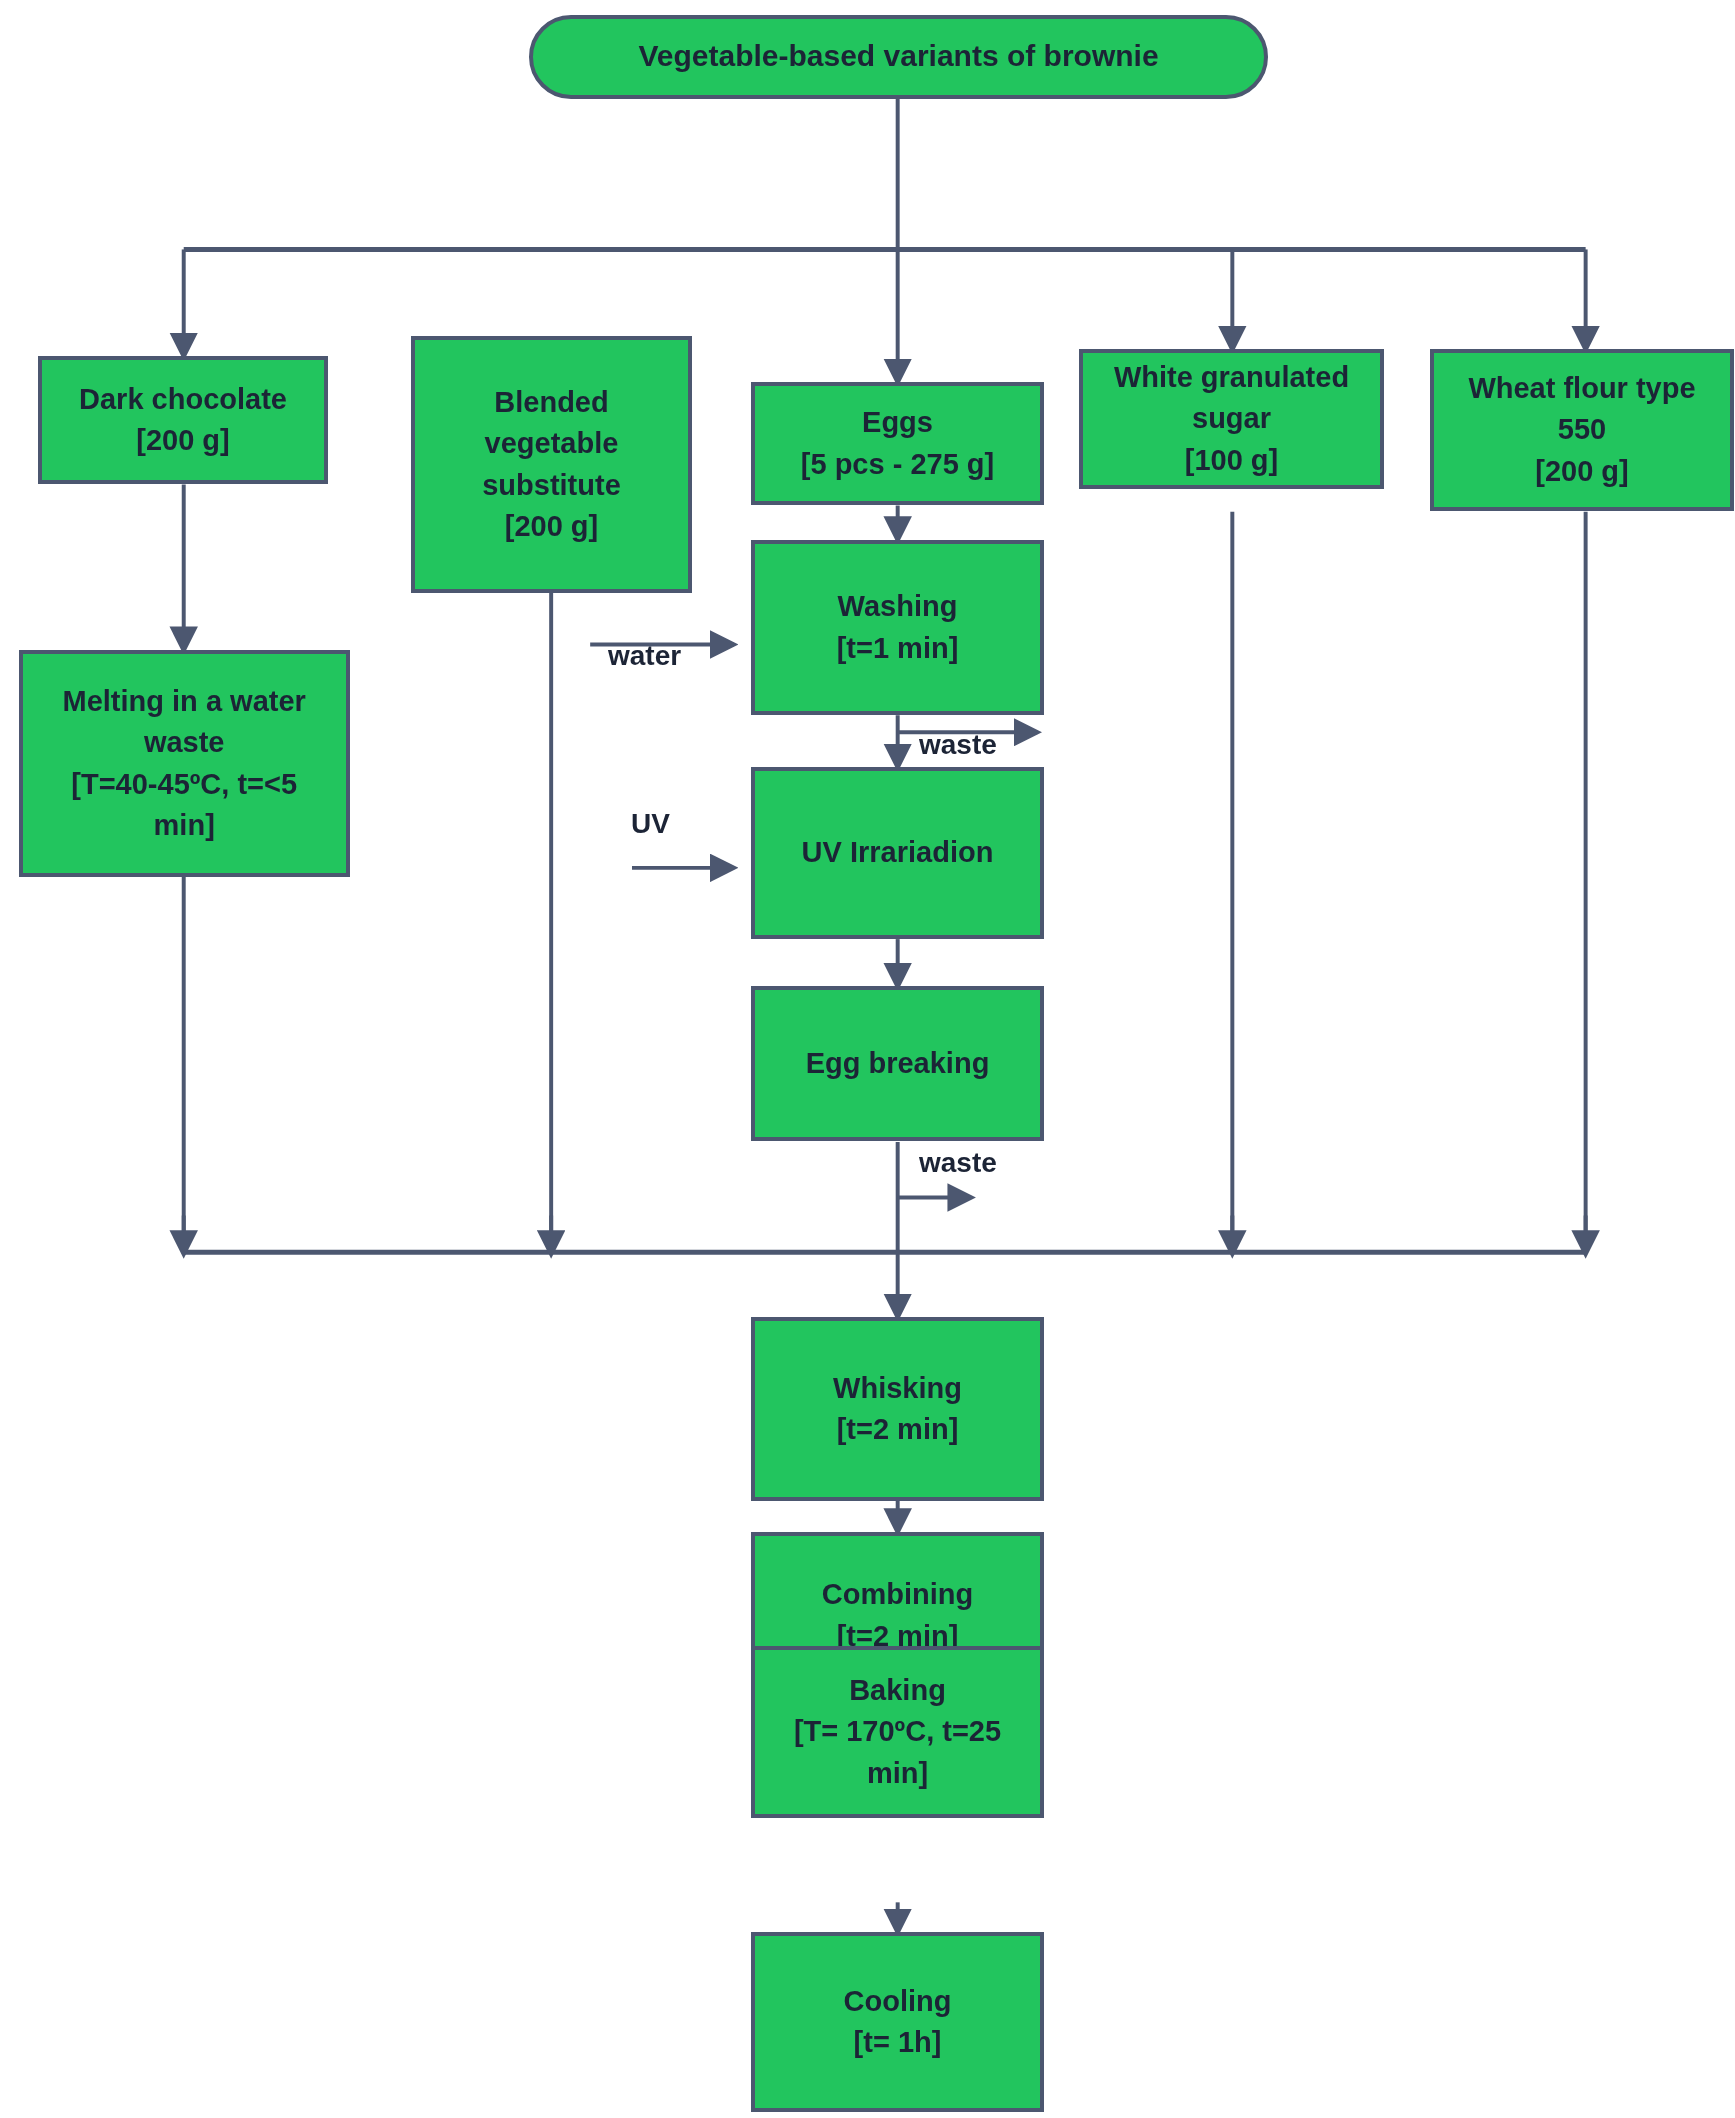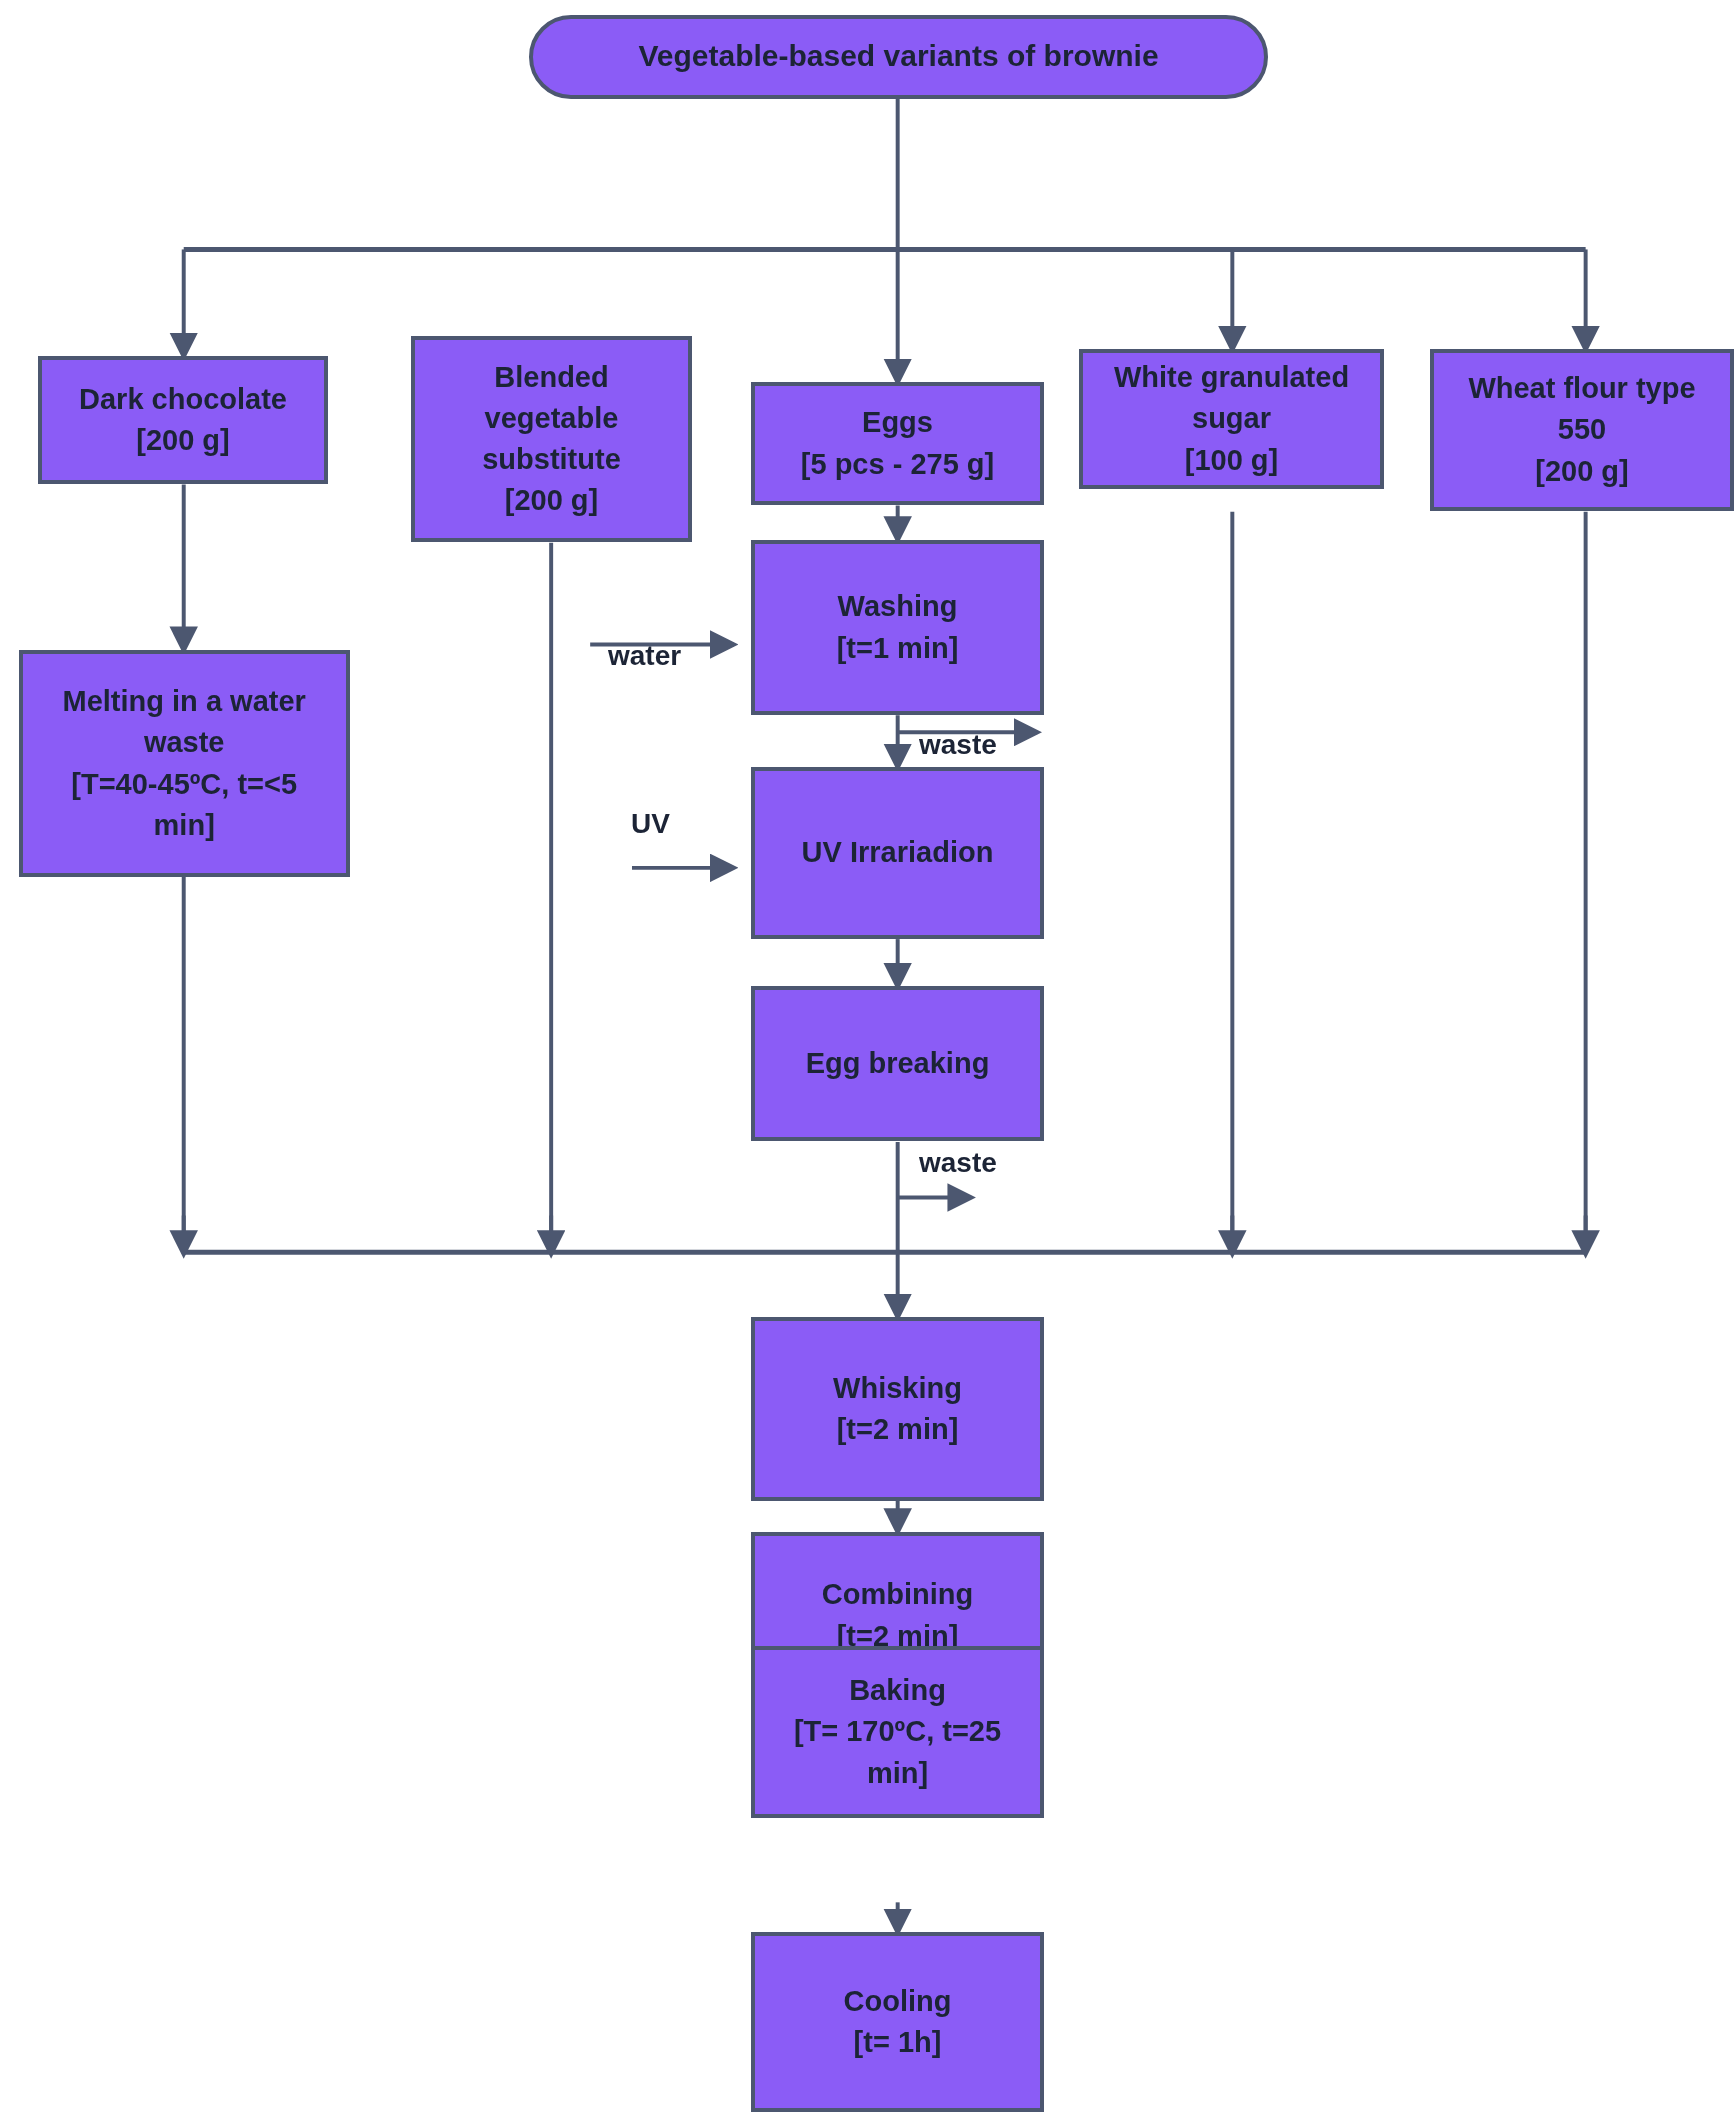--- a/index.html
+++ b/index.html
@@ -23,21 +23,21 @@
     position: absolute;
     left: 0;
     top: 0;
     width: 1736px;
     height: 2119px;
     pointer-events: none;
   }
   .node {
     position: absolute;
     box-sizing: border-box;
-    background: #8b5cf6;
+    background: #22c55e;
     border: 4px solid #4c5770;
     display: flex;
     flex-direction: column;
     align-items: center;
     justify-content: center;
     text-align: center;
     color: #1c2436;
     font-weight: 600;
     line-height: 1.42;
     padding: 3.4px 8px;
@@ -132,21 +132,21 @@
 
   <div class="node terminator" style="left:529px; top:14.7px; width:739px; height:84px;">
     <span class="ln">Vegetable-based variants of brownie</span>
   </div>
 
   <div class="node ingredient" style="left:38px; top:356px; width:290px; height:128px;">
     <span class="ln">Dark chocolate</span>
     <span class="ln">[200 g]</span>
   </div>
 
-  <div class="node ingredient" style="left:411px; top:336px; width:281px; height:206px;align-items:flex-end;">
+  <div class="node ingredient" style="left:411px; top:336px; width:281px; height:257px;align-items:flex-end;">
     <span class="ln">Blended</span>
     <span class="ln">vegetable</span>
     <span class="ln">substitute</span>
     <span class="ln">[200 g]</span>
   </div>
 
   <div class="node ingredient" style="left:751px; top:382px; width:293px; height:123px;">
     <span class="ln">Eggs</span>
     <span class="ln">[5 pcs - 275 g]</span>
   </div>

